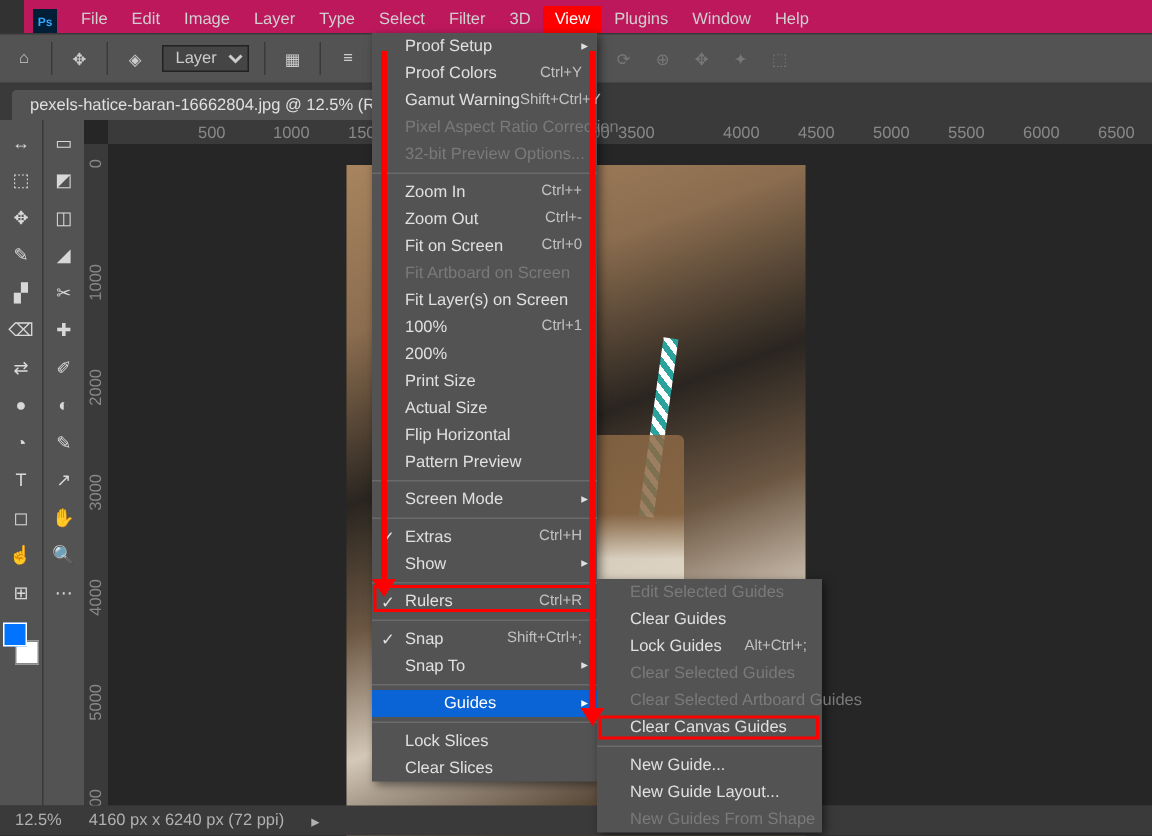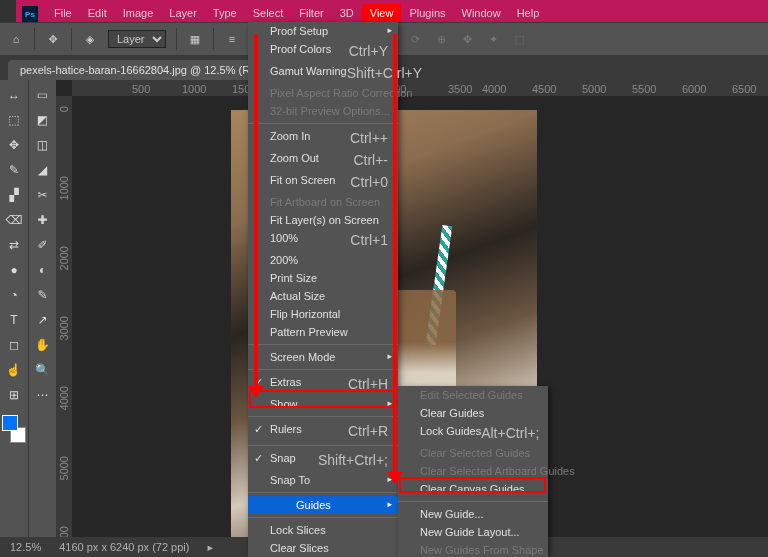--- a/index.html
+++ b/index.html
@@ -29,21 +29,21 @@
 .swatch { position: relative; width: 28px; height: 28px; margin-top: 6px; }
 .swatch .fg { position: absolute; width: 16px; height: 16px; background: #0074ff; border: 1px solid #fff; top: 0; left: 2px; }
 .swatch .bg { position: absolute; width: 16px; height: 16px; background: #fff; border: 1px solid #888; bottom: 0; right: 2px; }
 .dropdown { position: absolute; top: 22px; left: 248px; width: 150px; background: #535353; box-shadow: 2px 2px 6px rgba(0,0,0,0.5); z-index: 100; }
 .dd-item { padding: 3px 10px 3px 22px; position: relative; display: flex; justify-content: space-between; color: #e0e0e0; cursor: pointer; white-space: nowrap; }
 .dd-item.disabled { color: #7a7a7a; }
 .dd-item.hl { background: #0a64d6; color: #fff; padding-left: 48px; }
 .dd-item.submenu::after { content: '▸'; position: absolute; right: 6px; font-size: 9px; }
 .dd-item .chk { position: absolute; left: 6px; }
 .dd-sep { height: 1px; background: #6a6a6a; margin: 3px 0; }
-.dd-sc { color: #c0c0c0; font-size: 14px; text-align: center; }
+.dd-sc { color: #c0c0c0; font-size: 10px; text-align: center; }
 .submenu-panel { position: absolute; top: 386px; left: 398px; width: 150px; background: #535353; box-shadow: 2px 2px 6px rgba(0,0,0,0.5); z-index: 101; }
 .status { position: absolute; bottom: 0; left: 0; right: 0; height: 20px; background: #3a3a3a; display: flex; align-items: center; padding: 0 10px; gap: 18px; font-size: 10px; color: #b0b0b0; }
 .red-box { border: 2px solid #ff0000; position: absolute; pointer-events: none; z-index: 200; }
 .arrow { position: absolute; z-index: 199; background: #ff0000; pointer-events: none; }
 .arrow.v { width: 4px; }
 .arrow .head { position: absolute; width: 0; height: 0; }
 </style>
 </head>
 <body>
 
@@ -130,21 +130,21 @@
   </div>
 
 <div class="workspace">
   <div class="hruler" id="hr">
       <span style="left: 60px;">500</span>
       <span style="left: 110px;">1000</span>
       <span style="left: 160px;">1500</span>
       <span style="left: 210px;">2000</span>
       <span style="left: 260px;">2500</span>
       <span style="left: 310px;">3000</span>
-      <span style="left: 376px;">3500</span>
+      <span style="left: 340px;">3500</span>
       <span style="left: 410px;">4000</span>
       <span style="left: 460px;">4500</span>
       <span style="left: 510px;">5000</span>
       <span style="left: 560px;">5500</span>
       <span style="left: 610px;">6000</span>
       <span style="left: 660px;">6500</span>
     </div>
   <div class="vruler" id="vr">
       <span style="top: 10px;">0</span>
       <span style="top: 80px;">1000</span>

